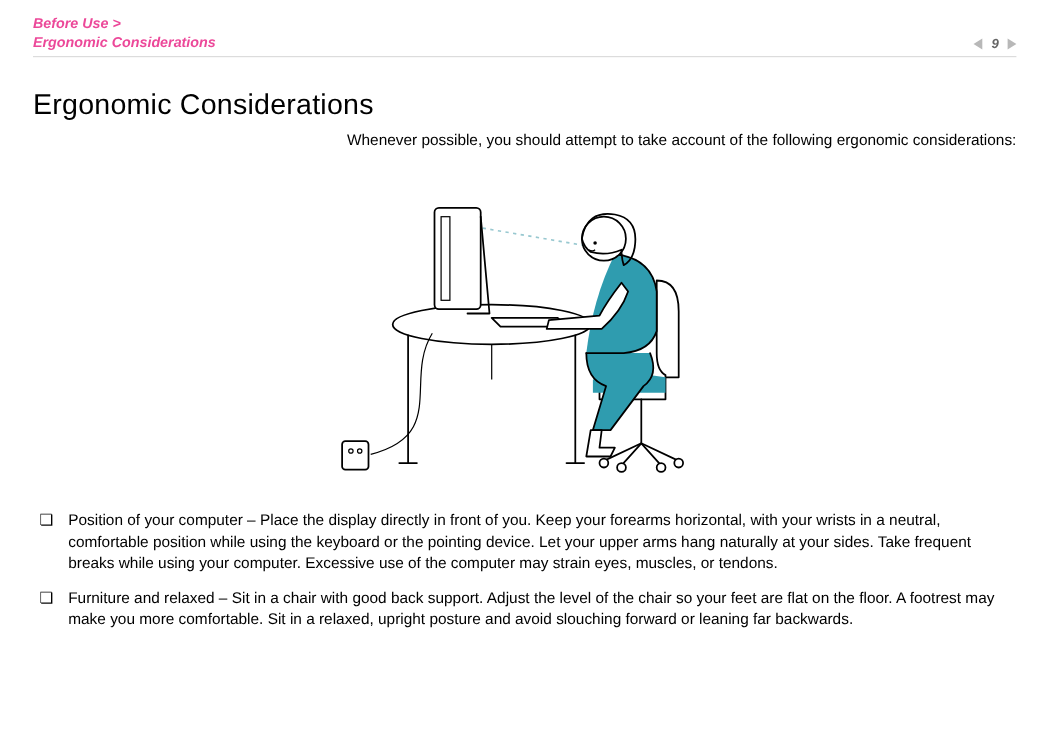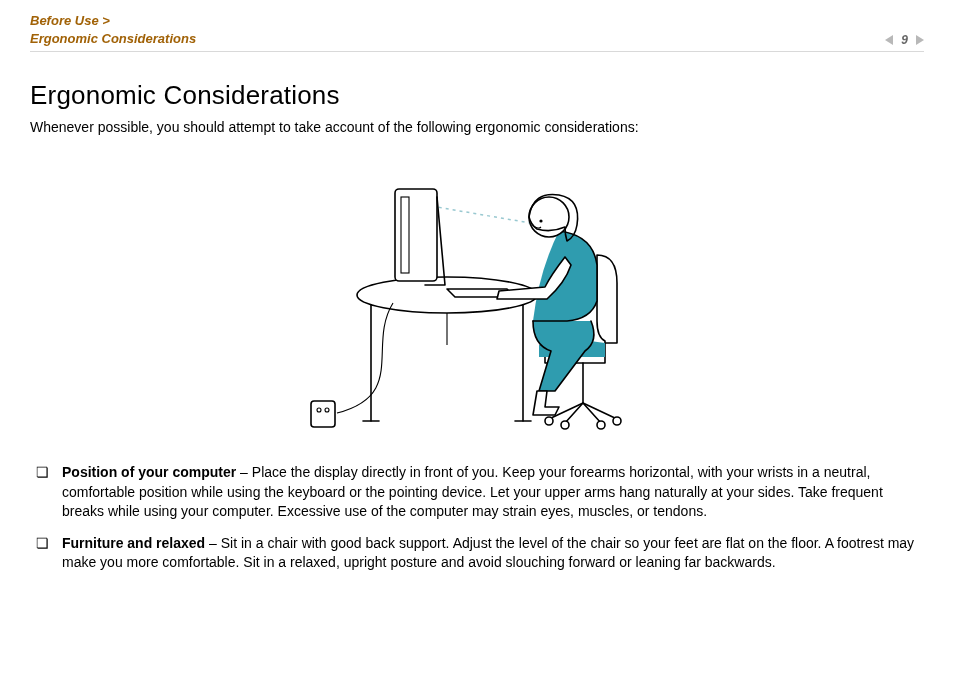--- a/index.html
+++ b/index.html
@@ -23,21 +23,21 @@
     display: flex;
     justify-content: space-between;
     align-items: flex-end;
     border-bottom: 1px solid #d9d9d9;
     padding-bottom: 4px;
   }
   .crumb {
     font-size: 13px;
     font-weight: 700;
     font-style: italic;
-    color: #a16207;
+    color: #ec4899;
     line-height: 1.35;
   }
   .crumb .line1::after { content: " >"; }
   .pager {
     display: flex;
     align-items: center;
     gap: 6px;
     font-size: 11px;
     color: #7a7a7a;
   }
@@ -59,20 +59,21 @@
 
   h1 {
     font-weight: 400;
     font-size: 26px;
     margin: 28px 0 8px 0;
     letter-spacing: .2px;
   }
   .intro {
     font-size: 14px;
     margin: 0 0 10px 0;
+    text-align: right;
   }
   .figure {
     width: 360px;
     margin: 6px auto 18px auto;
   }
   .figure svg { display:block; margin:auto; }
 
   ul.bullets {
     list-style: none;
     padding: 0 0 0 6px;
@@ -86,21 +87,21 @@
     margin-bottom: 12px;
   }
   ul.bullets li::before {
     content: "❏";
     position: absolute;
     left: 0;
     top: 0;
     font-size: 14px;
     color: #000;
   }
-  .b-title { font-weight: 700; }
+  .b-title { font-weight: 400; }
   
   .accent { fill: #2f9caf; }
   .line   { fill: none; stroke: #000; stroke-width: 1.6; stroke-linecap: round; stroke-linejoin: round; }
   .thin   { fill: none; stroke: #000; stroke-width: 1.1; }
   .dotted { fill: none; stroke: #98c8d0; stroke-width: 1.5; stroke-dasharray: 3 4; }
   .body-fill { fill: #fff; }
 </style>
 </head>
 <body>
 

